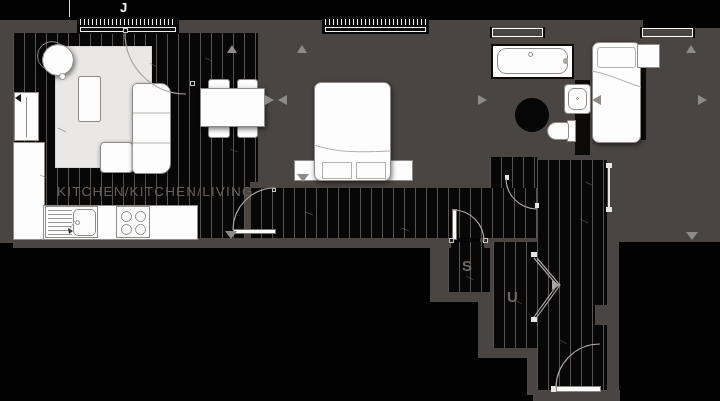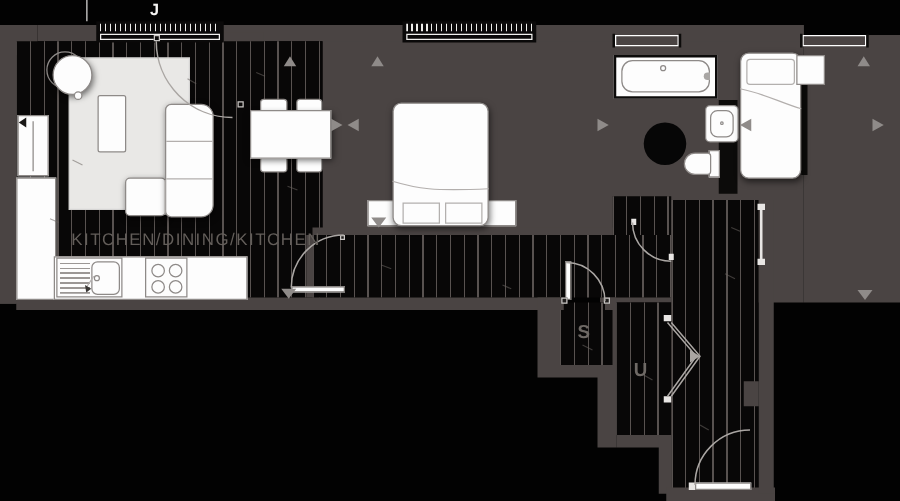--- a/index.html
+++ b/index.html
@@ -188,17 +188,17 @@
   <div class="abs tri tri-right" style="left:265px;top:95px;"></div>
   <div class="abs tri tri-left" style="left:278px;top:95px;"></div>
   <div class="abs tri tri-right" style="left:478px;top:95px;"></div>
   <div class="abs tri tri-left" style="left:592px;top:95px;"></div>
   <div class="abs tri tri-right" style="left:698px;top:95px;"></div>
   <div class="abs tri tri-down" style="left:297px;top:174px;"></div>
   <div class="abs tri tri-down" style="left:225px;top:231px;"></div>
   <div class="abs tri tri-down" style="left:686px;top:232px;"></div>
 
   <div id="plot-label">J</div>
-  <div id="room-label">KITCHEN/DINING/KITCHEN</div>
+  <div id="room-label">KITCHEN/KITCHEN/LIVING</div>
   <div class="label" style="left:462px;top:257px;">S</div>
   <div class="label" style="left:507px;top:288px;">U</div>
 
 </div>
 
 </body></html>

